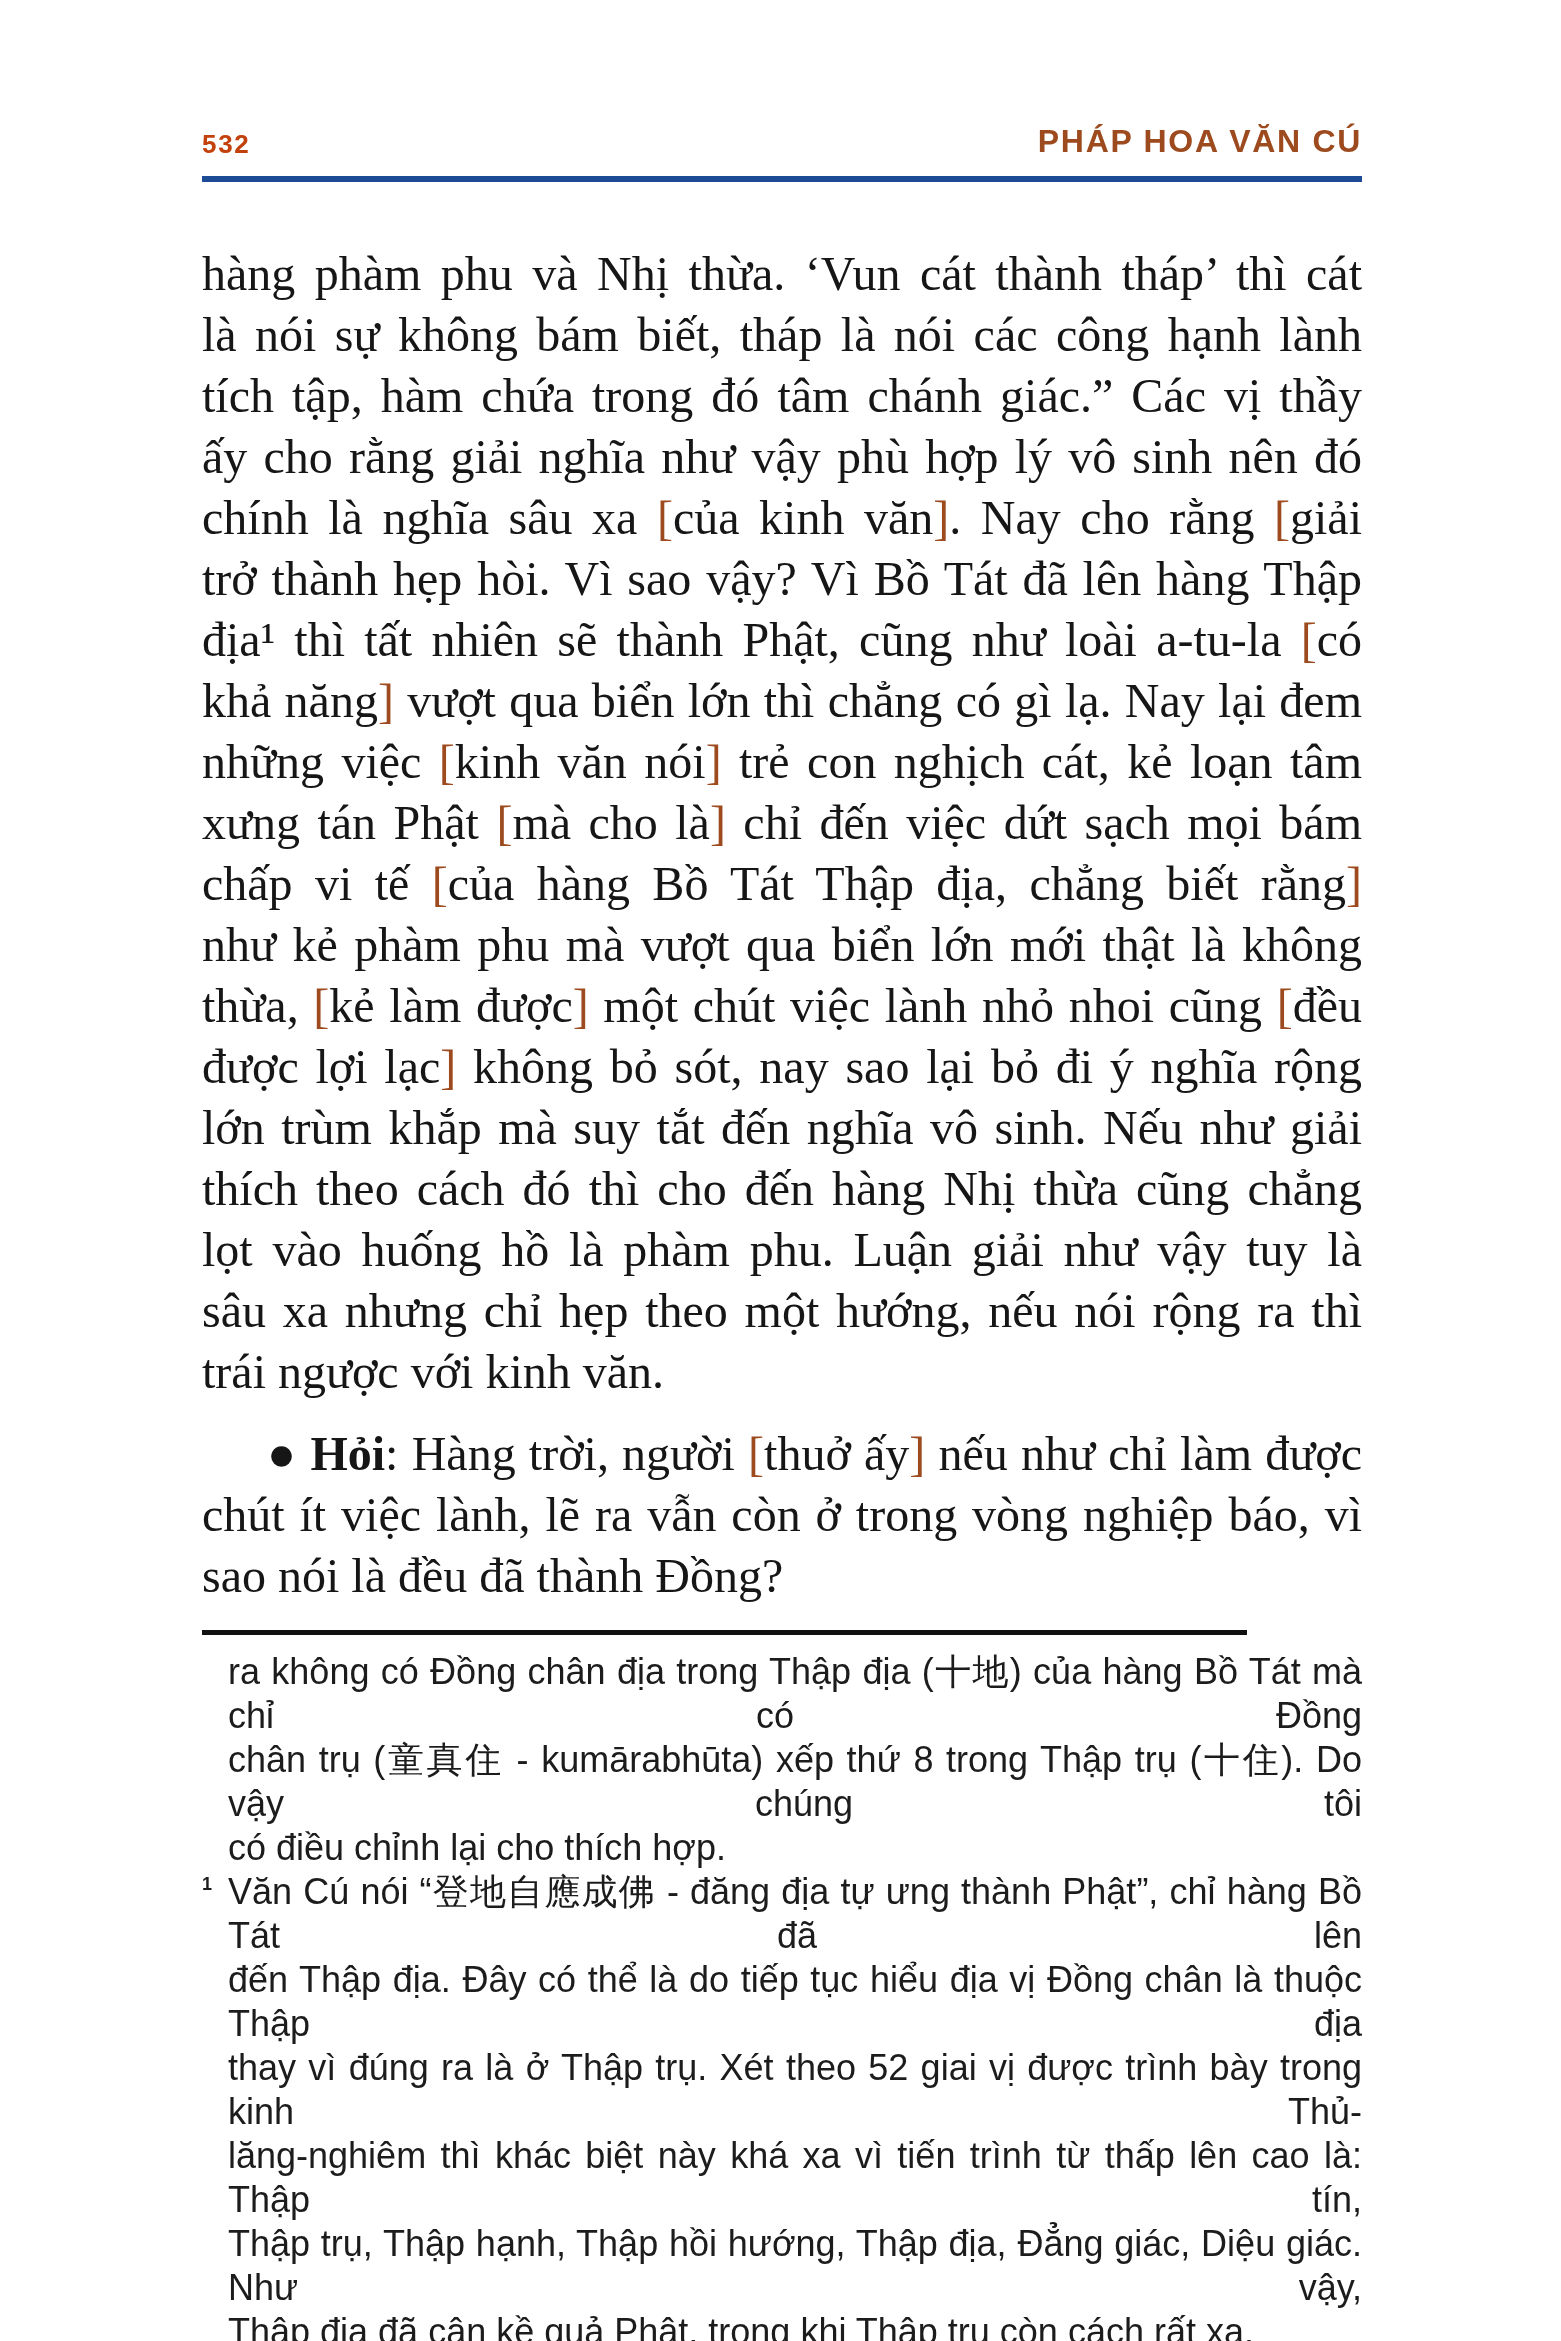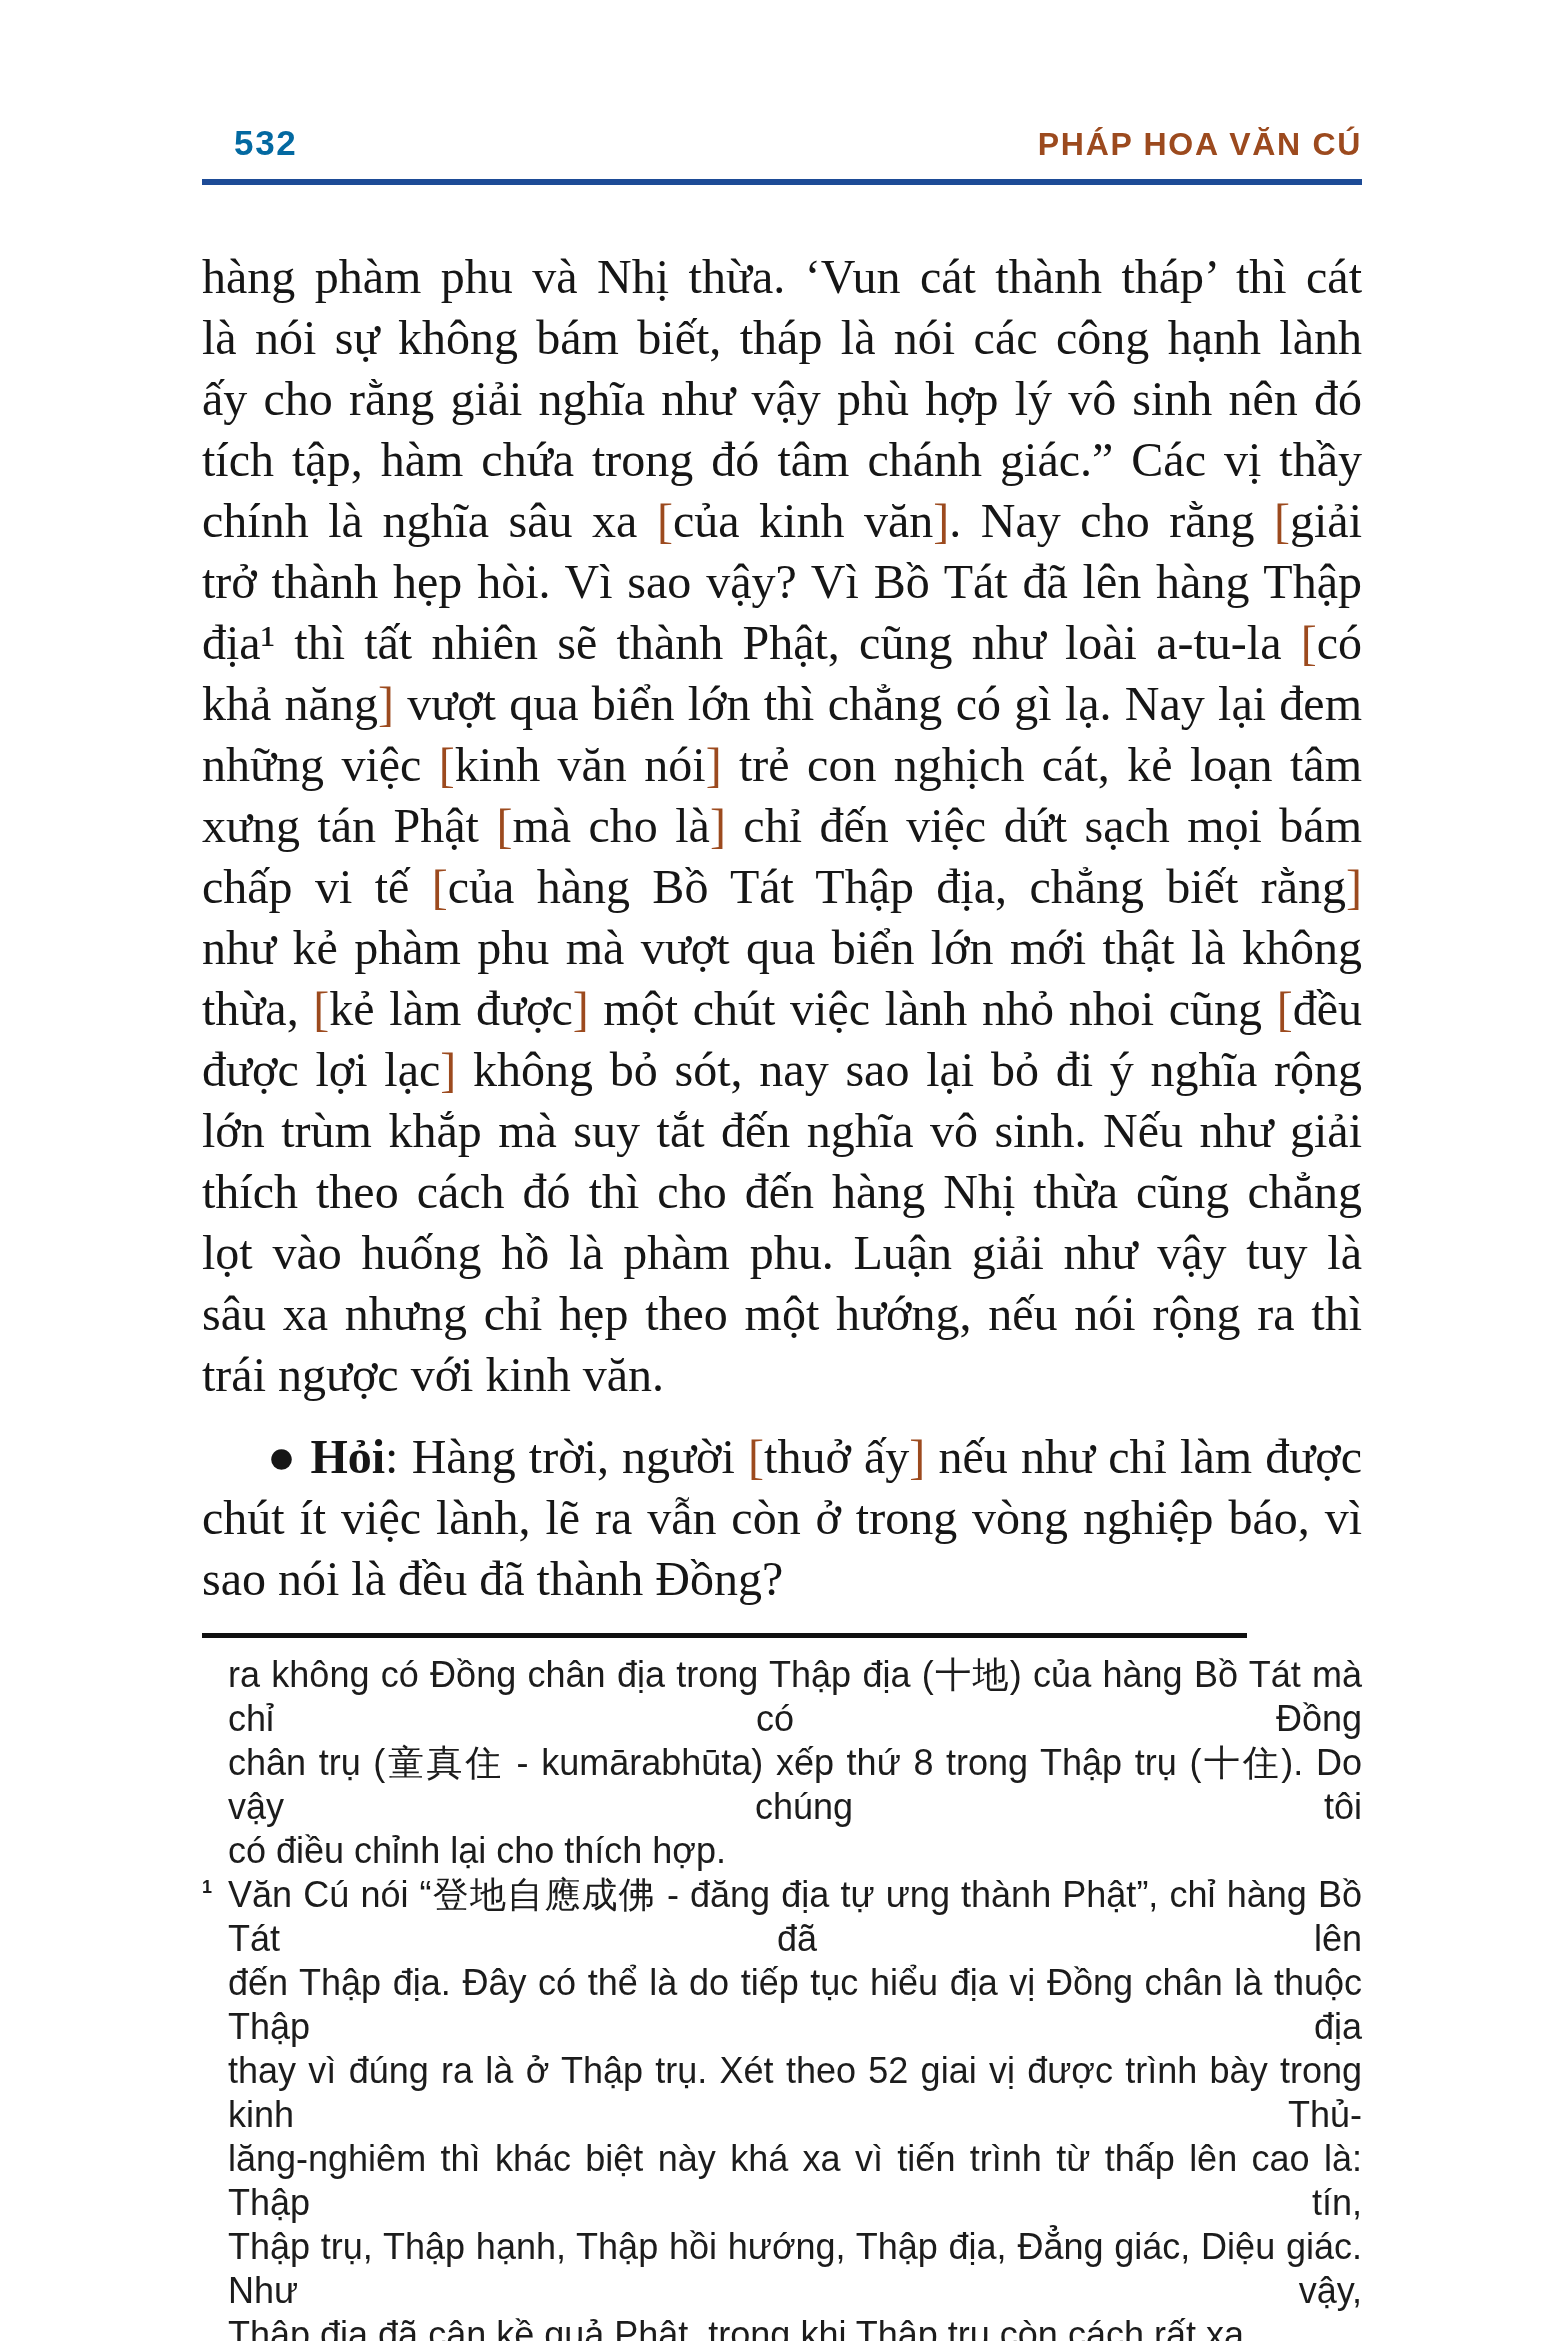--- a/index.html
+++ b/index.html
@@ -26,24 +26,23 @@
     padding-top:123px;
     display:flex;
     justify-content:space-between;
     align-items:flex-end;
     padding-bottom:15.6px;
     border-bottom:6px solid var(--rule-blue);
     font-family:"Liberation Sans","DejaVu Sans",sans-serif;
     font-weight:bold;
   }
   .pagenum{
-    font-size:35px;
+    font-size:26px;
     letter-spacing:1.7px;
-    color:#0369a1;
-    margin-left:32px;
+    color:#c2410c;
   }
   .runtitle{
     font-size:32px;
     letter-spacing:1.7px;
     color:var(--accent);
   }
   
   .bodytext{
     margin-top:61px;
     font-family:"Liberation Serif","DejaVu Serif",serif;
@@ -102,22 +101,22 @@
 
     <div class="header">
       <span class="pagenum">532</span>
       <span class="runtitle">PHÁP HOA VĂN CÚ</span>
     </div>
 
     <div class="bodytext">
         <div class="para">
           <div class="bline">hàng phàm phu và Nhị thừa. ‘Vun cát thành tháp’ thì cát</div>
           <div class="bline">là nói sự không bám biết, tháp là nói các công hạnh lành</div>
+          <div class="bline">tích tập, hàm chứa trong đó tâm chánh giác.” Các vị thầy</div>
           <div class="bline">ấy cho rằng giải nghĩa như vậy phù hợp lý vô sinh nên đó</div>
-          <div class="bline">tích tập, hàm chứa trong đó tâm chánh giác.” Các vị thầy</div>
           <div class="bline">chính là nghĩa sâu xa <span class="bk">[</span>của kinh văn<span class="bk">]</span>. Nay cho rằng <span class="bk">[</span>giải</div>
           <div class="bline">trở thành hẹp hòi. Vì sao vậy? Vì Bồ Tát đã lên hàng Thập</div>
           <div class="bline">địa¹ thì tất nhiên sẽ thành Phật, cũng như loài a-tu-la <span class="bk">[</span>có</div>
           <div class="bline">khả năng<span class="bk">]</span> vượt qua biển lớn thì chẳng có gì lạ. Nay lại đem</div>
           <div class="bline">những việc <span class="bk">[</span>kinh văn nói<span class="bk">]</span> trẻ con nghịch cát, kẻ loạn tâm</div>
           <div class="bline">xưng tán Phật <span class="bk">[</span>mà cho là<span class="bk">]</span> chỉ đến việc dứt sạch mọi bám</div>
           <div class="bline">chấp vi tế <span class="bk">[</span>của hàng Bồ Tát Thập địa, chẳng biết rằng<span class="bk">]</span></div>
           <div class="bline">như kẻ phàm phu mà vượt qua biển lớn mới thật là không</div>
           <div class="bline">thừa, <span class="bk">[</span>kẻ làm được<span class="bk">]</span> một chút việc lành nhỏ nhoi cũng <span class="bk">[</span>đều</div>
           <div class="bline">được lợi lạc<span class="bk">]</span> không bỏ sót, nay sao lại bỏ đi ý nghĩa rộng</div>

